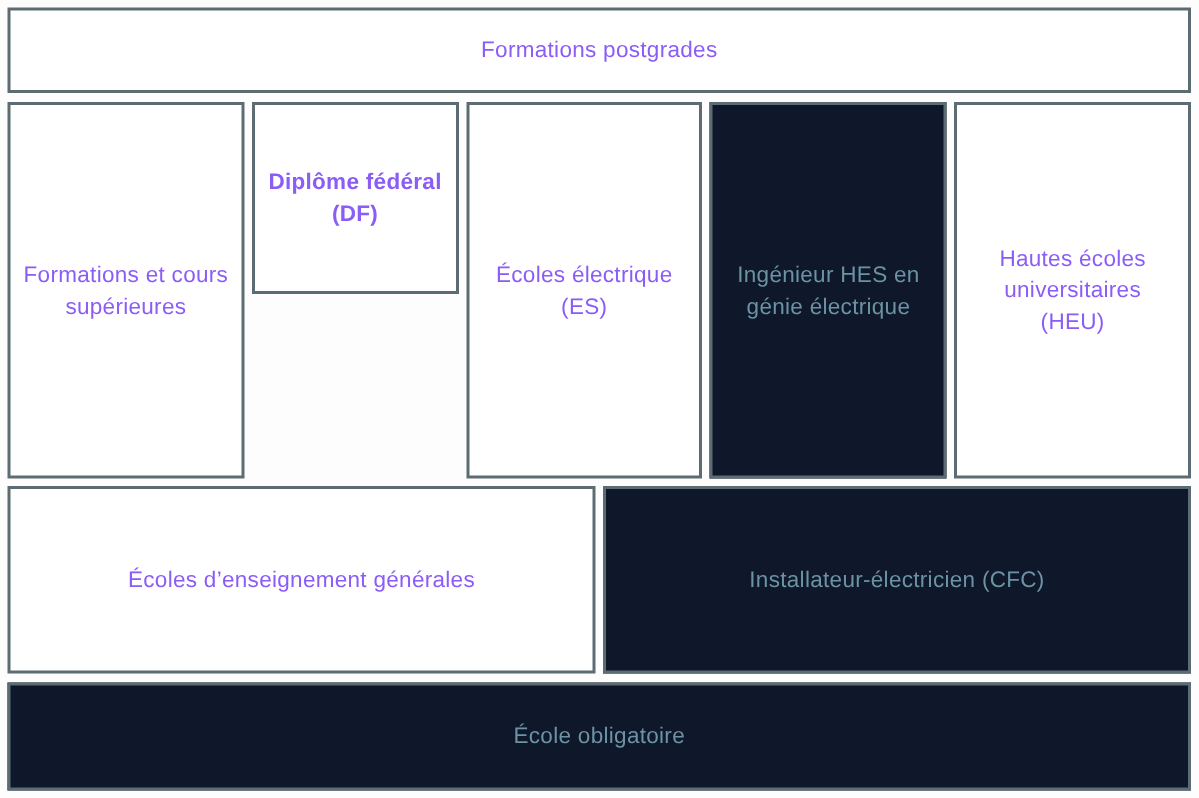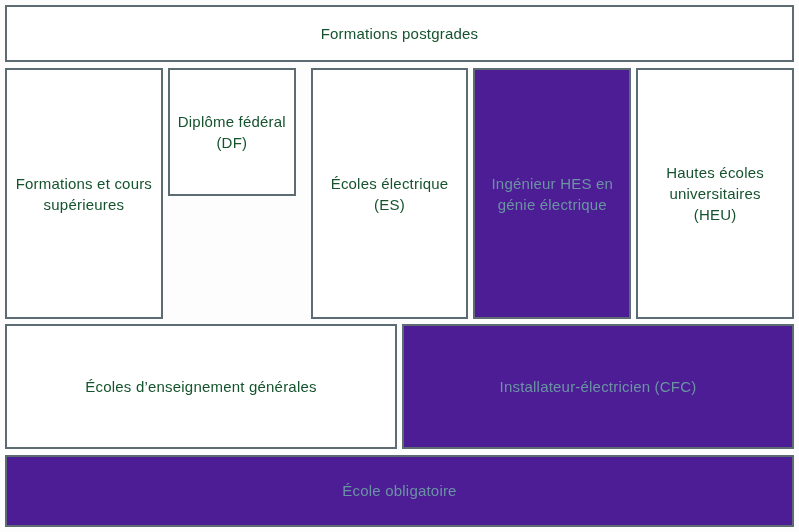--- a/index.html
+++ b/index.html
@@ -20,32 +20,32 @@
   .row-mid   { height: 127px; margin-bottom: 6px; }
   .row-bottom{ height: 74px; }
   .box {
     flex: 1;
     border: 2px solid #5C6C72;
     background: #ffffff;
     display: flex; align-items: center; justify-content: center;
     text-align: center;
     padding: 4px 8px;
   }
-  .box.hl { background: #4c1d95; }
+  .box.hl { background: #0f172a; }
   .label {
     font-size: 15px;
     line-height: 1.4;
-    color: #14532d;
+    color: #8b5cf6;
     letter-spacing: 0.2px;
     white-space: pre-line;
   }
   .hl .label { color: #6B93A4; }
   .split {
     flex: 1;
-    display: flex; flex-direction: row; gap: 6px;
+    display: flex; flex-direction: column; gap: 6px; font-weight: bold;
   }
   .split .box-df { flex: none; height: 128px; }
   .split .box-bf { flex: 1; }
 </style>
 </head>
 <body>
 
 <div class="page">
 
   <div class="row row-top">

